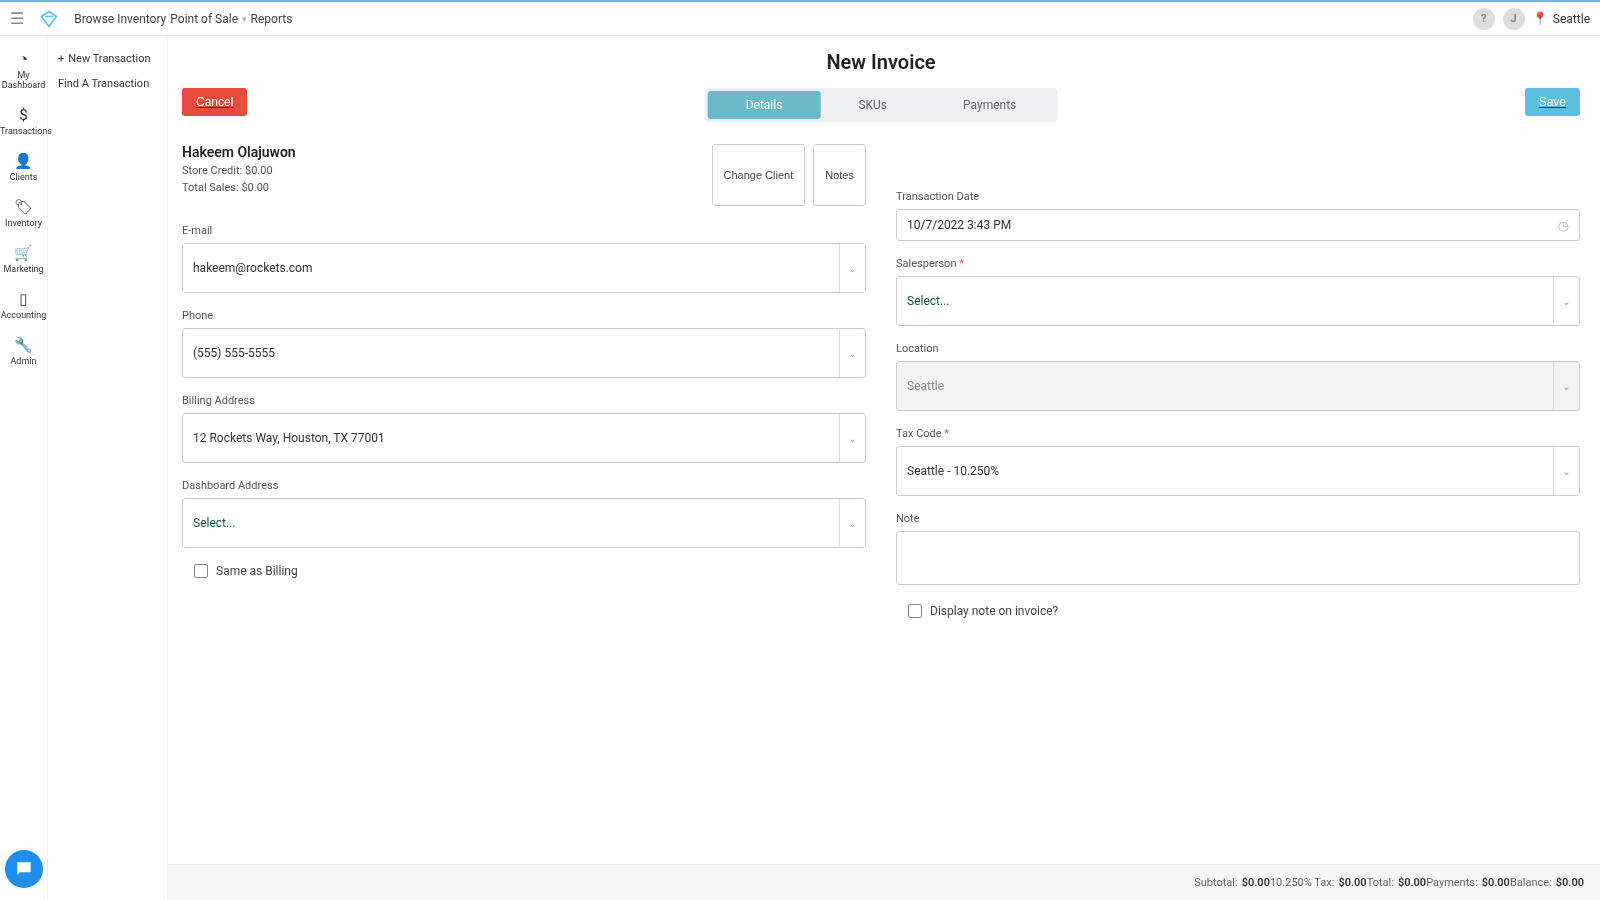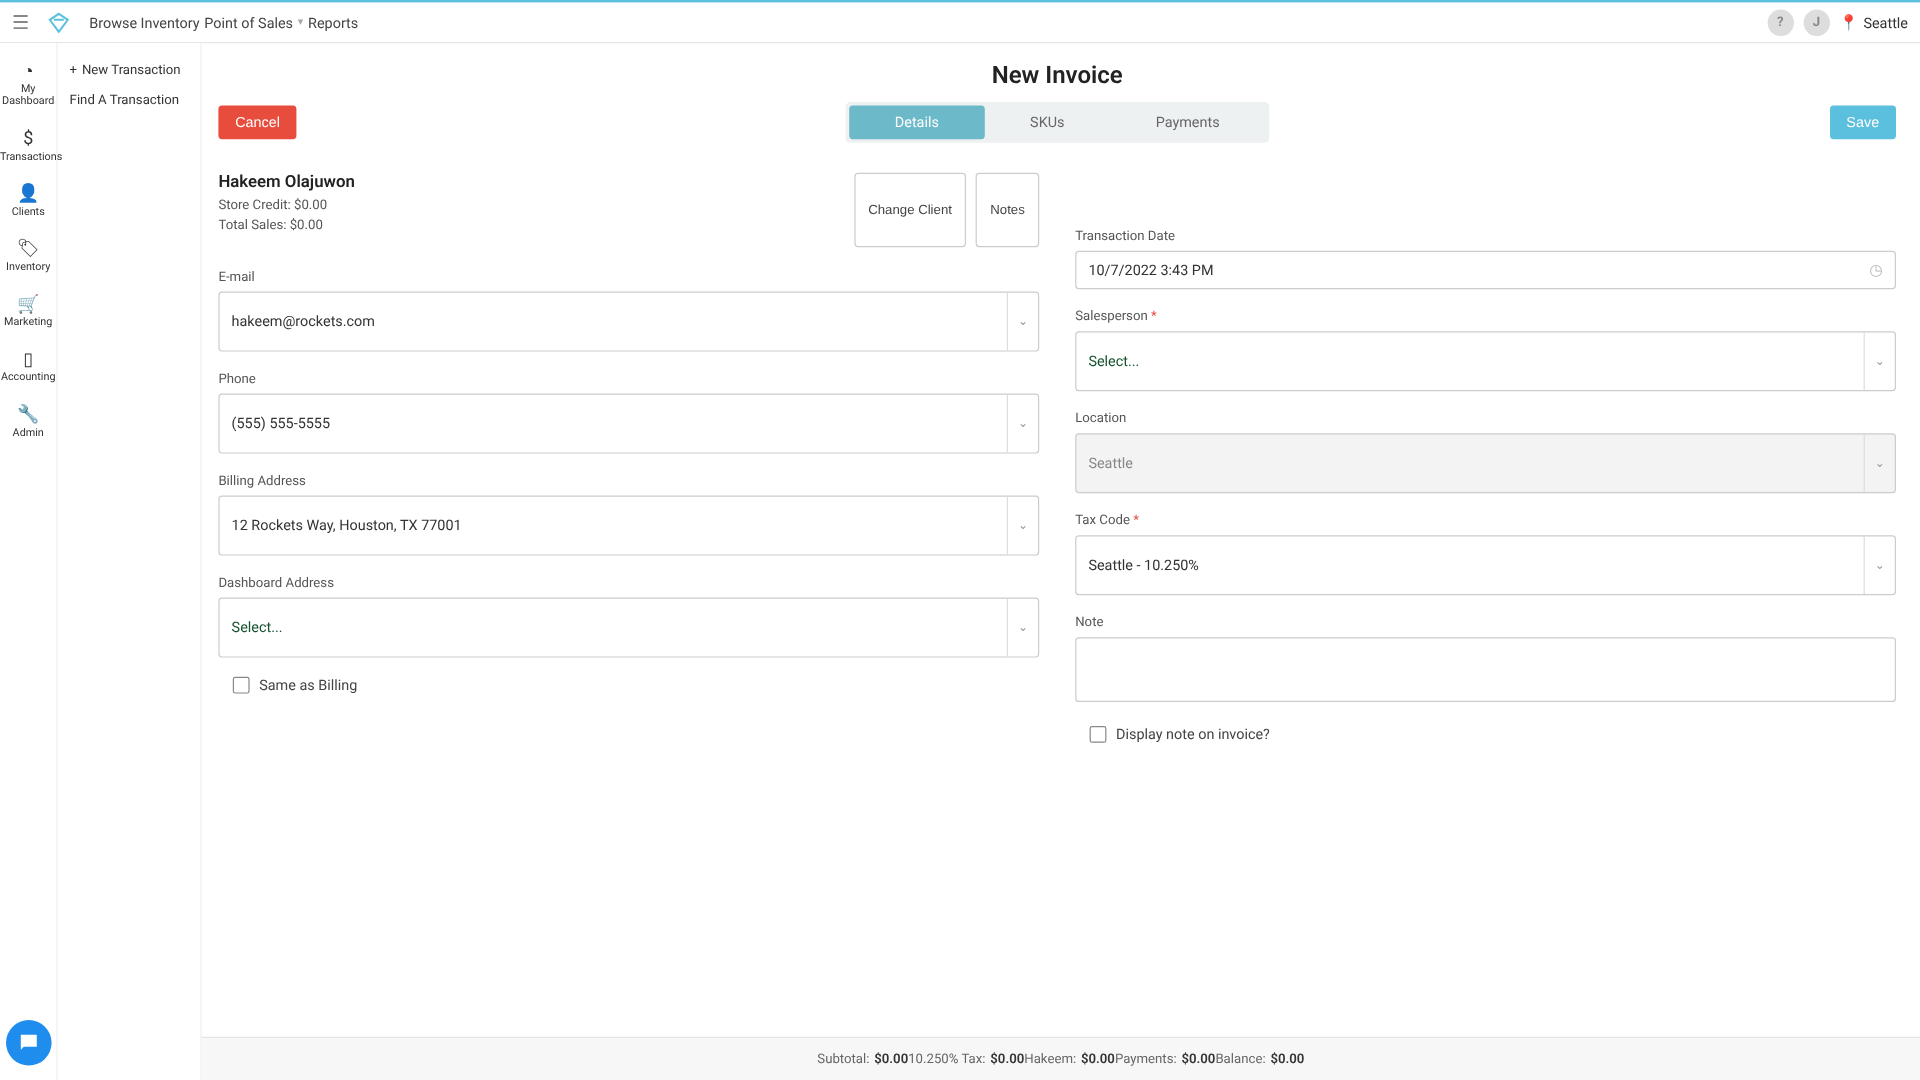--- a/index.html
+++ b/index.html
@@ -19,21 +19,21 @@
 .icon-item { width: 100%; text-align: center; padding: 6px 0 10px 0; cursor: pointer; }
 .icon-item .ic { font-size: 15px; color: #333; display: block; }
 .icon-item .lbl { font-size: 9px; color: #333; display: block; margin-top: 2px; }
 .chat-bubble { position: absolute; bottom: 12px; left: 50%; transform: translateX(-50%); width: 38px; height: 38px; background: #1f8ded; border-radius: 50%; display: flex; align-items: center; justify-content: center; color: #fff; cursor: pointer; }
 .sub-sidebar { width: 120px; background: #fff; border-right: 1px solid #eee; padding: 10px 8px; }
 .sub-item { font-size: 11px; color: #333; padding: 6px 2px; cursor: pointer; display: flex; align-items: center; gap: 4px; }
 .main-area { flex: 1; display: flex; flex-direction: column; overflow: hidden; }
 .main-scroll { flex: 1; overflow-y: auto; padding: 14px 20px 20px 14px; }
 .page-header { display: flex; align-items: center; justify-content: center; margin-bottom: 14px; position: relative; }
 .page-title { font-size: 20px; font-weight: 600; color: #222; }
-.action-row { display: flex; align-items: center; justify-content: space-between; margin-bottom: 28px; position: relative; }
+.action-row { display: flex; align-items: flex-start; justify-content: space-between; margin-bottom: 28px; position: relative; text-decoration: underline; }
 .btn { border: none; border-radius: 3px; padding: 7px 14px; font-size: 12px; cursor: pointer; }
 .btn-cancel { background: #e74c3c; color: #fff; }
 .btn-save { background: #5bc0de; color: #fff; }
 .seg-tabs { position: absolute; left: 50%; transform: translateX(-50%); display: flex; background: #eef1f2; border-radius: 4px; padding: 3px; }
 .seg-tab { padding: 7px 38px; font-size: 12px; color: #666; cursor: pointer; border-radius: 3px; }
 .seg-tab.active { background: #6bb9c9; color: #fff; }
 .form-cols { display: flex; gap: 30px; }
 .col { flex: 1; min-width: 0; }
 .client-block { margin-bottom: 18px; display: flex; justify-content: space-between; align-items: flex-start; }
 .client-name { font-size: 14px; font-weight: 600; color: #222; margin-bottom: 3px; }
@@ -46,39 +46,39 @@
 .select-wrap { display: flex; border: 1px solid #ccc; border-radius: 3px; background: #fff; height: 50px; }
 .select-wrap.disabled { background: #f3f3f3; }
 .select-val { flex: 1; padding: 0 10px; display: flex; align-items: center; font-size: 12px; color: #333; }
 .select-val.placeholder { color: #14532d; }
 .select-caret { width: 26px; border-left: 1px solid #ddd; display: flex; align-items: center; justify-content: center; color: #999; font-size: 10px; }
 .date-wrap { display: flex; align-items: center; border: 1px solid #ccc; border-radius: 3px; height: 32px; padding: 0 10px; justify-content: space-between; }
 .date-val { font-size: 12px; color: #333; }
 .note-area { width: 100%; border: 1px solid #ccc; border-radius: 3px; height: 54px; padding: 8px 10px; font-size: 12px; resize: none; }
 .check-row { display: flex; align-items: center; gap: 8px; padding-left: 12px; font-size: 12px; color: #444; }
 .chk { width: 14px; height: 14px; border: 1.5px solid #888; border-radius: 2px; cursor: pointer; }
-.footer-bar { height: 36px; background: #f7f7f7; border-top: 1px solid #e5e5e5; display: flex; align-items: center; justify-content: center; padding: 0 16px; font-size: 11px; color: #666; }
+.footer-bar { height: 36px; background: #f7f7f7; border-top: 1px solid #e5e5e5; display: flex; align-items: center; justify-content: flex-end; padding: 0 16px; font-size: 11px; color: #666; }
 .footer-seg { display: flex; gap: 4px; }
 .footer-val { font-weight: 600; color: #333; }
 </style>
 </head>
 <body>
 
 <div class="top-bar">
   <div class="top-left">
     <span class="hamburger">☰</span>
     <span class="logo-badge">
       <svg width="20" height="20" viewBox="0 0 24 24">
           <path fill="none" stroke="#5bc0de" stroke-width="2" d="M12 3 L21 9 L12 21 L3 9 Z M7 9 L17 9"></path>
         </svg>
     </span>
     <div class="top-nav">
       <span class="top-nav-item">Browse Inventory</span>
       <span class="top-nav-item">
-          <span>Point of Sales</span> 
+          <span>Point of Sale</span> 
           <span style="font-size:9px;color:#aaa">▾</span>
         </span>
       <span class="top-nav-item">Reports</span>
     </div>
   </div>
   <div class="top-right">
     <span class="circle-btn">?</span>
     <span class="circle-btn">J</span>
     <span class="location-tag">
       <span class="pin-icon">📍</span>
@@ -239,21 +239,21 @@
     <div class="footer-bar">
       <div class="footer-seg">
           <span>Subtotal:</span> 
           <span class="footer-val">$0.00</span>
         </div>
       <div class="footer-seg">
           <span>10.250% Tax:</span> 
           <span class="footer-val">$0.00</span>
         </div>
       <div class="footer-seg">
-          <span>Hakeem:</span> 
+          <span>Total:</span> 
           <span class="footer-val">$0.00</span>
         </div>
       <div class="footer-seg">
           <span>Payments:</span> 
           <span class="footer-val">$0.00</span>
         </div>
       <div class="footer-seg">
           <span>Balance:</span> 
           <span class="footer-val">$0.00</span>
         </div>

